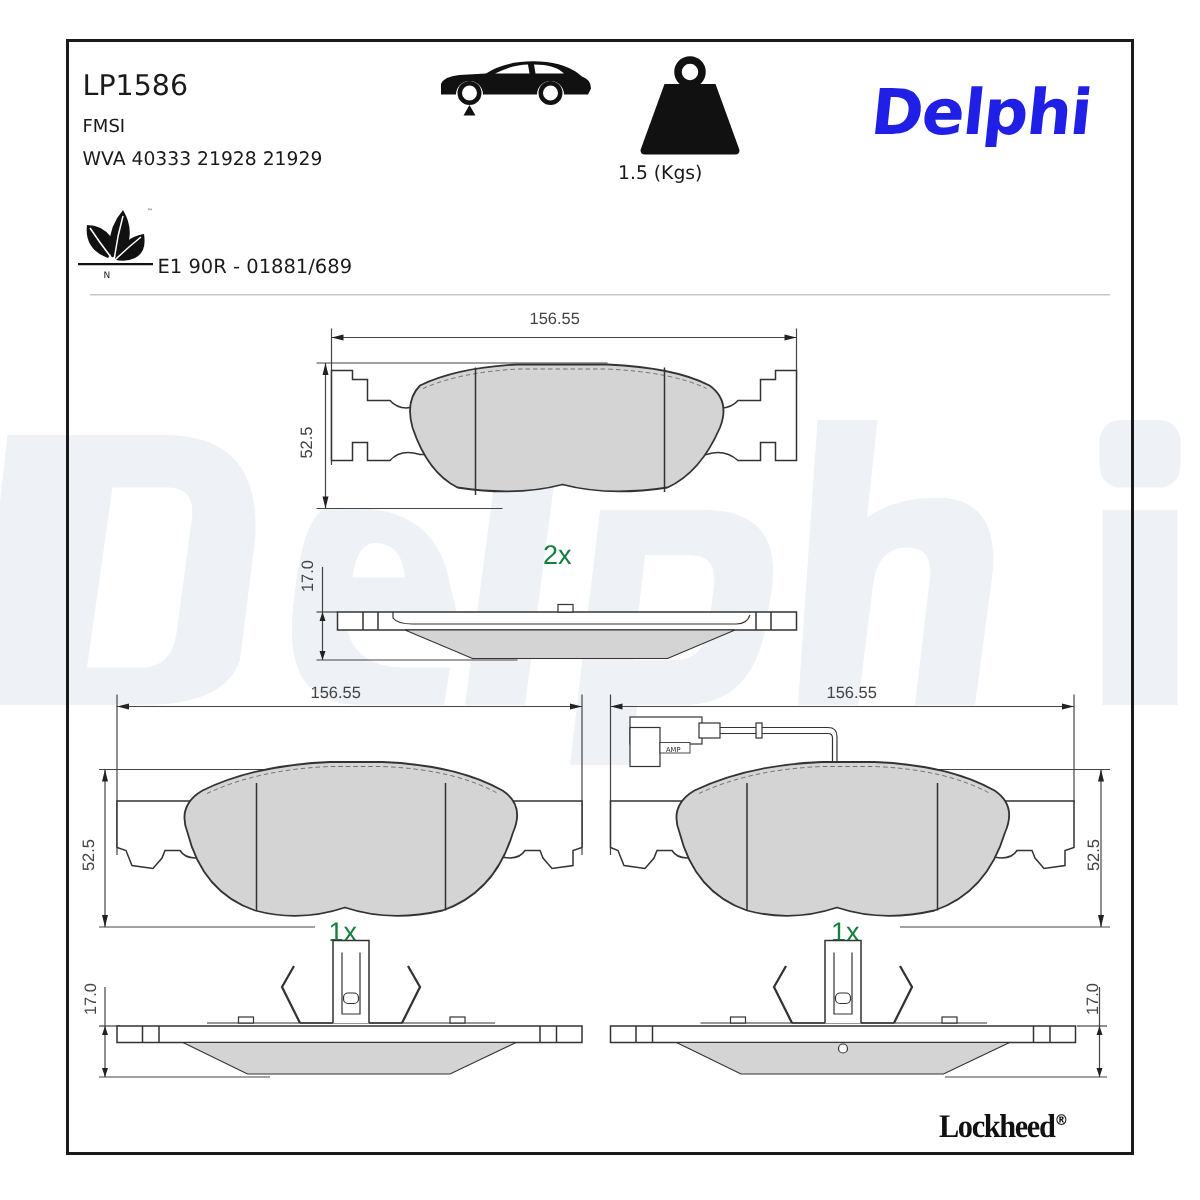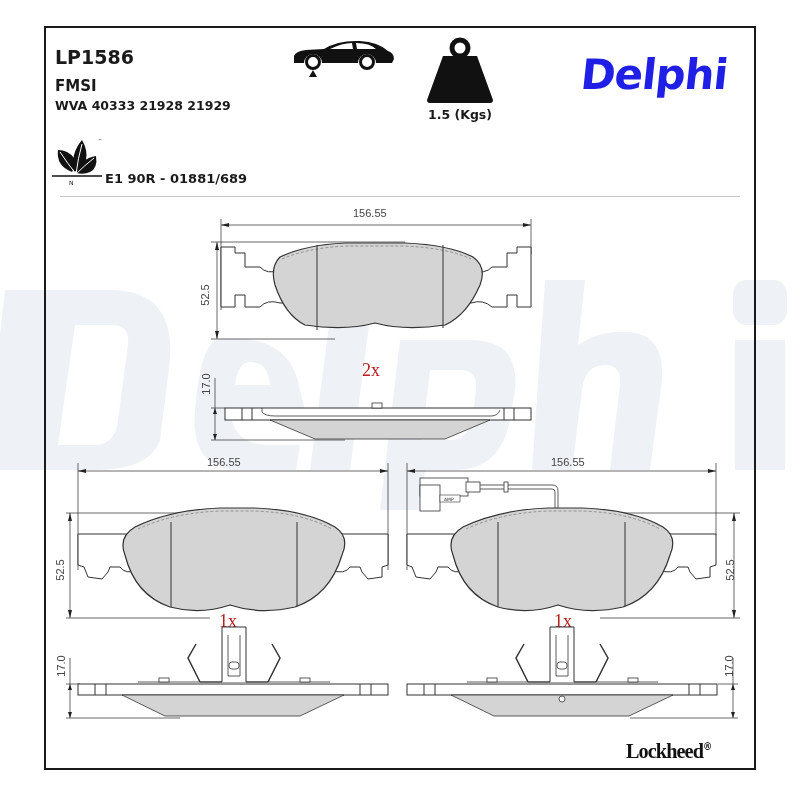--- a/index.html
+++ b/index.html
@@ -1,31 +1,31 @@
 <!DOCTYPE html>
 <html><head>
 <meta charset="utf-8">
 <style>
   html,body{margin:0;padding:0;background:#ffffff;}
   body{width:800px;height:800px;position:relative;overflow:hidden;font-family:"DejaVu Sans",sans-serif;}
   .frame{position:absolute;left:44px;top:26px;width:712px;height:744px;border:2px solid #1a1a1a;box-sizing:border-box;background:transparent;}
   .watermark{position:absolute;left:0;top:270px;width:800px;height:210px;}
-  .txt{position:absolute;color:#1a1a1a;font-weight:bold;white-space:nowrap;}
+  .txt{position:absolute;color:#1a1a1a;font-weight:normal;white-space:nowrap;}
   .part-no{left:55px;top:46px;font-size:19px;font-family:"DejaVu Sans",sans-serif;}
-  .fmsi{left:55px;top:77px;font-size:15px;}
+  .fmsi{left:55px;top:77px;font-size:12px;}
   .wva{left:55px;top:98px;font-size:12.5px;}
   .ece{left:105px;top:171px;font-size:13px;}
-  .weight-label{left:428px;top:107px;font-size:12.5px;}
+  .weight-label{left:412px;top:107px;font-size:12.5px;}
   .brand{position:absolute;left:581px;top:50px;font-size:42px;font-weight:bold;color:#1f1fe6;font-family:"DejaVu Sans",sans-serif;letter-spacing:-1px;transform:skewX(-6deg);}
   .lockheed{position:absolute;left:626px;top:738px;font-size:22px;font-weight:bold;color:#111;font-family:"Liberation Serif",serif;letter-spacing:-1px;transform:scaleX(0.92);transform-origin:left;}
   .lockheed sup{font-size:10px;font-family:"DejaVu Sans",sans-serif;letter-spacing:0;}
   .sep{position:absolute;left:60px;top:196px;width:680px;height:1px;background:#c8c8c8;}
   .dim{position:absolute;font-family:"Liberation Sans",sans-serif;font-size:11px;color:#444;white-space:nowrap;}
   .dim.v{transform:rotate(-90deg);transform-origin:center;}
-  .qty{position:absolute;font-family:Liberation Serif, serif;font-size:18px;color:#b91c1c;font-weight:normal;}
+  .qty{position:absolute;font-family:Liberation Sans, sans-serif;font-size:18px;color:#15803d;font-weight:normal;}
   svg{position:absolute;overflow:visible;}
 </style>
 </head>
 <body>
 
 <svg class="watermark" viewBox="0 0 800 210" width="800" height="210" style="left:0;top:270px;">
   <g fill="#eef1f6">
     <path d="M5 20 L110 20 Q175 20 170 90 L160 170 Q150 200 95 200 L-15 200 Z M75 55 L58 175 L95 175 Q115 175 118 150 L128 75 Q130 55 112 55 Z" fill-rule="evenodd"></path>
     <path d="M215 70 Q290 60 300 120 L305 140 L230 140 Q232 175 270 175 L300 175 L296 200 L240 200 Q190 200 195 140 Q200 80 215 70 Z M235 115 L270 115 Q268 92 250 92 Q238 92 235 115 Z" fill-rule="evenodd"></path>
     <path d="M335 10 L375 10 L350 200 L310 200 Z"></path>

